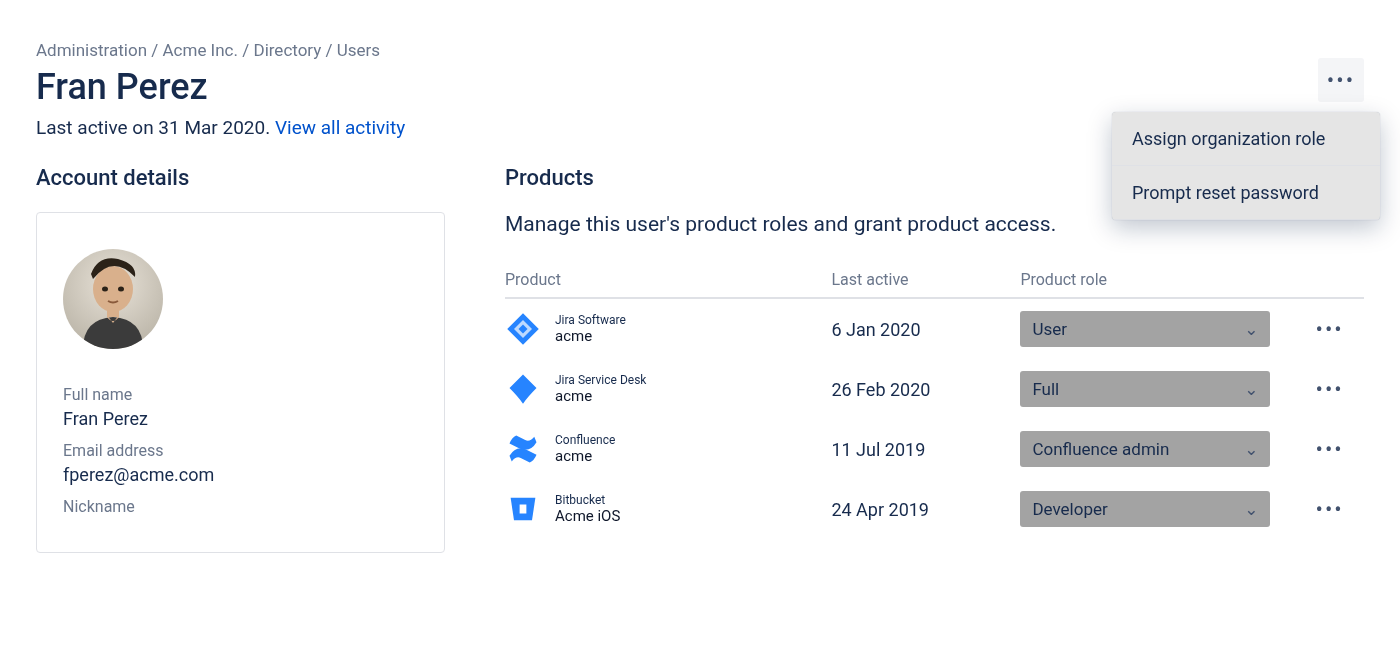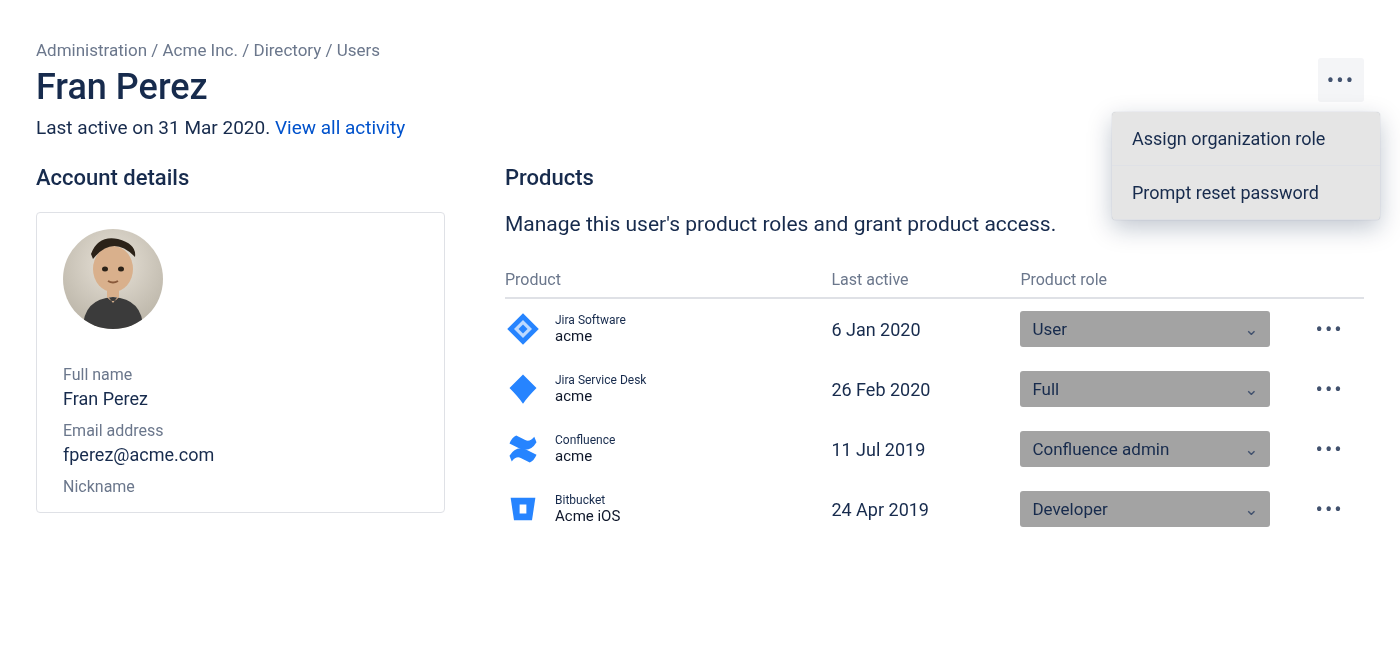--- a/index.html
+++ b/index.html
@@ -45,21 +45,21 @@
   .col-right { flex: 1; }
   h2.section-h {
     font-size: 22px;
     font-weight: 500;
     margin: 0 0 22px 0;
     color: #172B4D;
   }
   .card {
     border: 1px solid #DFE1E6;
     border-radius: 4px;
-    padding: 16px 26px;
+    padding: 36px 26px;
   }
   .avatar {
     width: 100px; height: 100px;
     border-radius: 50%;
     overflow: hidden;
     margin-bottom: 20px;
     display: inline-block;
   }
   .avatar svg { width: 100%; height: 100%; display: block; }
   .field-label {

